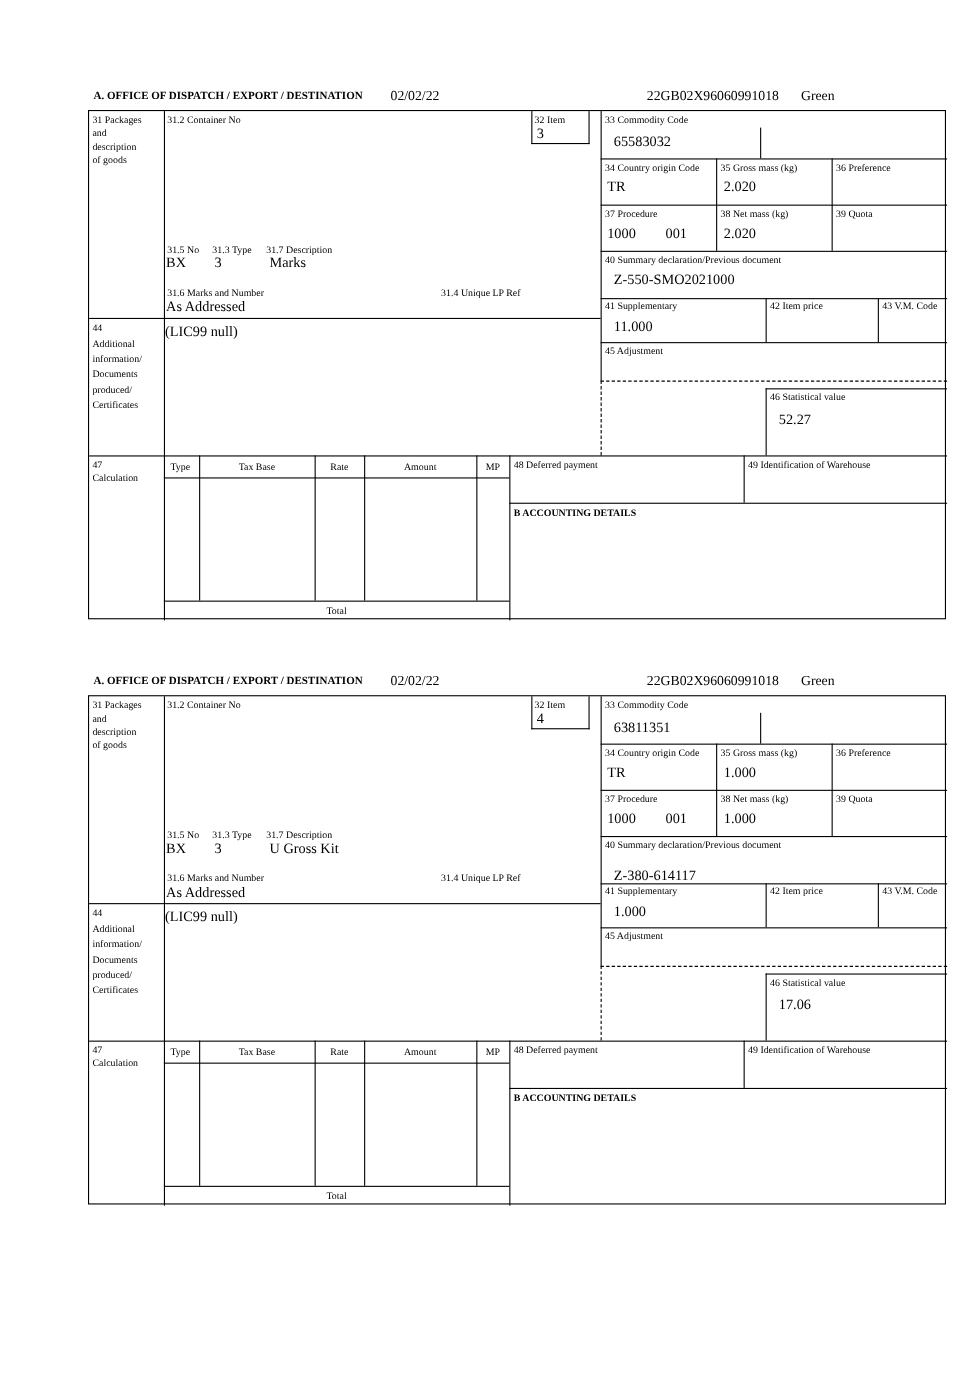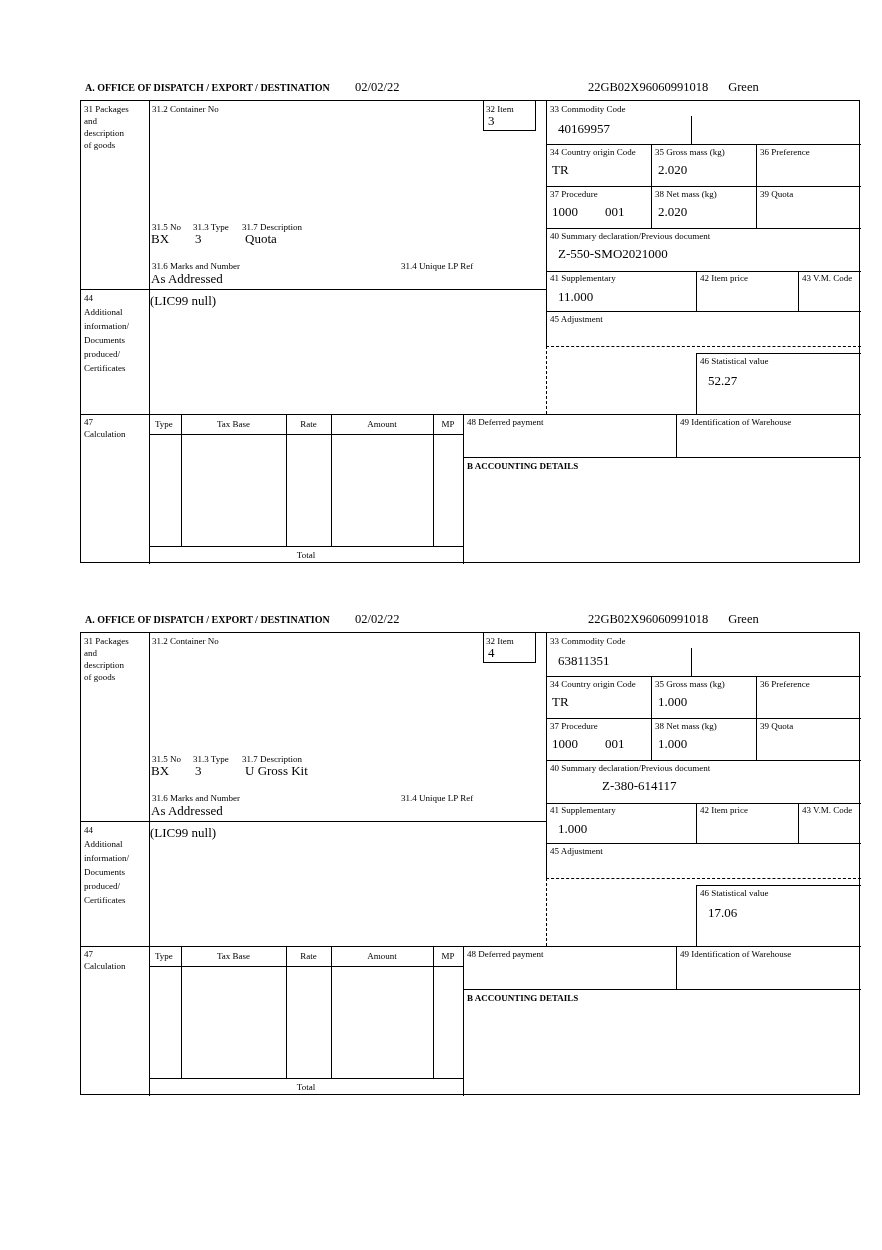--- a/index.html
+++ b/index.html
@@ -76,40 +76,40 @@
       <div class="f lbl" style="left:3px;top:234px;">Documents</div>
       <div class="f lbl" style="left:3px;top:248px;">produced/</div>
       <div class="f lbl" style="left:3px;top:262px;">Certificates</div>
       <div class="f lbl" style="left:3px;top:316px;">47</div>
       <div class="f lbl" style="left:3px;top:328px;">Calculation</div>
 
       <div class="f lbl" style="left:71px;top:3px;">31.2 Container No</div>
       <div class="f lbl" style="left:405px;top:3px;">32 Item</div>
       <div class="f val" style="left:407px;top:13px;">3</div>
       <div class="f lbl" style="left:469px;top:3px;">33 Commodity Code</div>
-      <div class="f val" style="left:477px;top:21px;">40169957</div>
+      <div class="f val" style="left:477px;top:21px;">65583032</div>
       <div class="f lbl" style="left:469px;top:46px;">34 Country origin Code</div>
       <div class="f val" style="left:471px;top:62px;">TR</div>
       <div class="f lbl" style="left:574px;top:46px;">35 Gross mass (kg)</div>
       <div class="f val" style="left:577px;top:62px;">2.020</div>
       <div class="f lbl" style="left:679px;top:46px;">36 Preference</div>
       <div class="f lbl" style="left:469px;top:88px;">37 Procedure</div>
       <div class="f val" style="left:471px;top:104px;">1000</div>
       <div class="f val" style="left:524px;top:104px;">001</div>
       <div class="f lbl" style="left:574px;top:88px;">38 Net mass (kg)</div>
       <div class="f val" style="left:577px;top:104px;">2.020</div>
       <div class="f lbl" style="left:679px;top:88px;">39 Quota</div>
       <div class="f lbl" style="left:469px;top:130px;">40 Summary declaration/Previous document</div>
       <div class="f val" style="left:477px;top:146px;">Z-550-SMO2021000</div>
       <div class="f lbl" style="left:71px;top:121px;">31.5 No</div>
       <div class="f lbl" style="left:112px;top:121px;">31.3 Type</div>
       <div class="f lbl" style="left:161px;top:121px;">31.7 Description</div>
       <div class="f val" style="left:70px;top:131px;">BX</div>
       <div class="f val" style="left:114px;top:131px;">3</div>
-      <div class="f val" style="left:164px;top:131px;">Quota</div>
+      <div class="f val" style="left:164px;top:131px;">Marks</div>
       <div class="f lbl" style="left:71px;top:160px;">31.6 Marks and Number</div>
       <div class="f lbl" style="left:320px;top:160px;">31.4 Unique LP Ref</div>
       <div class="f val" style="left:70px;top:171px;">As Addressed</div>
       <div class="f lbl" style="left:469px;top:172px;">41 Supplementary</div>
       <div class="f val" style="left:477px;top:189px;">11.000</div>
       <div class="f lbl" style="left:619px;top:172px;">42 Item price</div>
       <div class="f lbl" style="left:721px;top:172px;">43 V.M. Code</div>
       <div class="f val" style="left:69px;top:193px;">(LIC99 null)</div>
       <div class="f lbl" style="left:469px;top:213px;">45 Adjustment</div>
       <div class="f lbl" style="left:619px;top:255px;">46 Statistical value</div>
@@ -188,21 +188,21 @@
       <div class="f lbl" style="left:574px;top:46px;">35 Gross mass (kg)</div>
       <div class="f val" style="left:577px;top:62px;">1.000</div>
       <div class="f lbl" style="left:679px;top:46px;">36 Preference</div>
       <div class="f lbl" style="left:469px;top:88px;">37 Procedure</div>
       <div class="f val" style="left:471px;top:104px;">1000</div>
       <div class="f val" style="left:524px;top:104px;">001</div>
       <div class="f lbl" style="left:574px;top:88px;">38 Net mass (kg)</div>
       <div class="f val" style="left:577px;top:104px;">1.000</div>
       <div class="f lbl" style="left:679px;top:88px;">39 Quota</div>
       <div class="f lbl" style="left:469px;top:130px;">40 Summary declaration/Previous document</div>
-      <div class="f val" style="left:477px;top:146px;margin-left:44px;">Z-380-614117</div>
+      <div class="f val" style="left:477px;top:156px;">Z-380-614117</div>
       <div class="f lbl" style="left:71px;top:121px;">31.5 No</div>
       <div class="f lbl" style="left:112px;top:121px;">31.3 Type</div>
       <div class="f lbl" style="left:161px;top:121px;">31.7 Description</div>
       <div class="f val" style="left:70px;top:131px;">BX</div>
       <div class="f val" style="left:114px;top:131px;">3</div>
       <div class="f val" style="left:164px;top:131px;">U Gross Kit</div>
       <div class="f lbl" style="left:71px;top:160px;">31.6 Marks and Number</div>
       <div class="f lbl" style="left:320px;top:160px;">31.4 Unique LP Ref</div>
       <div class="f val" style="left:70px;top:171px;">As Addressed</div>
       <div class="f lbl" style="left:469px;top:172px;">41 Supplementary</div>

